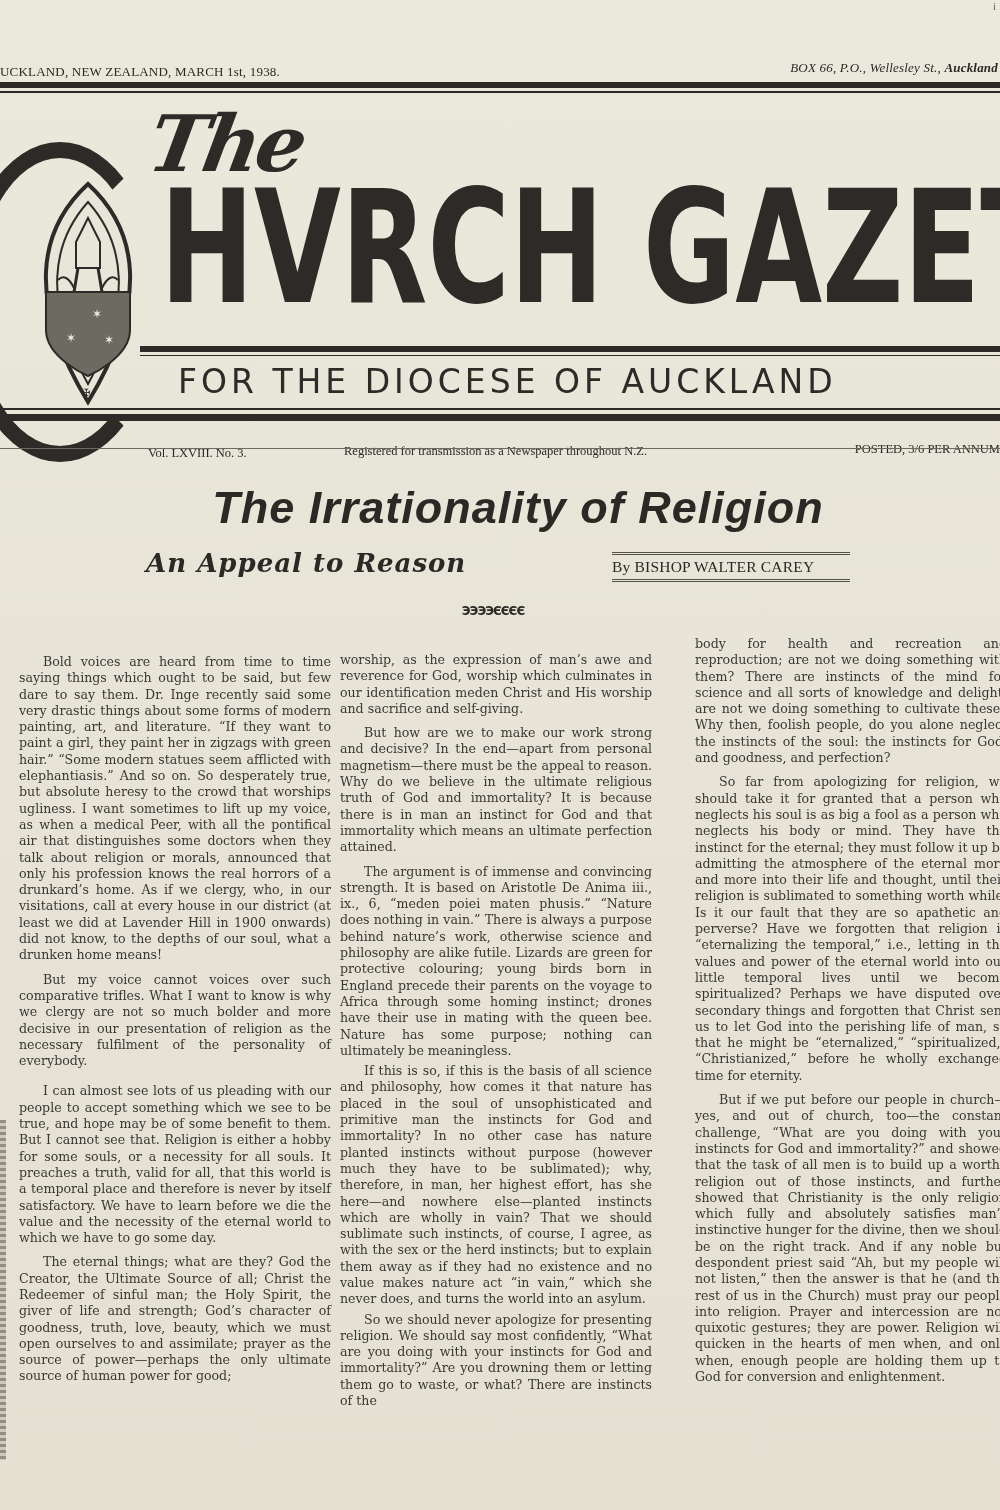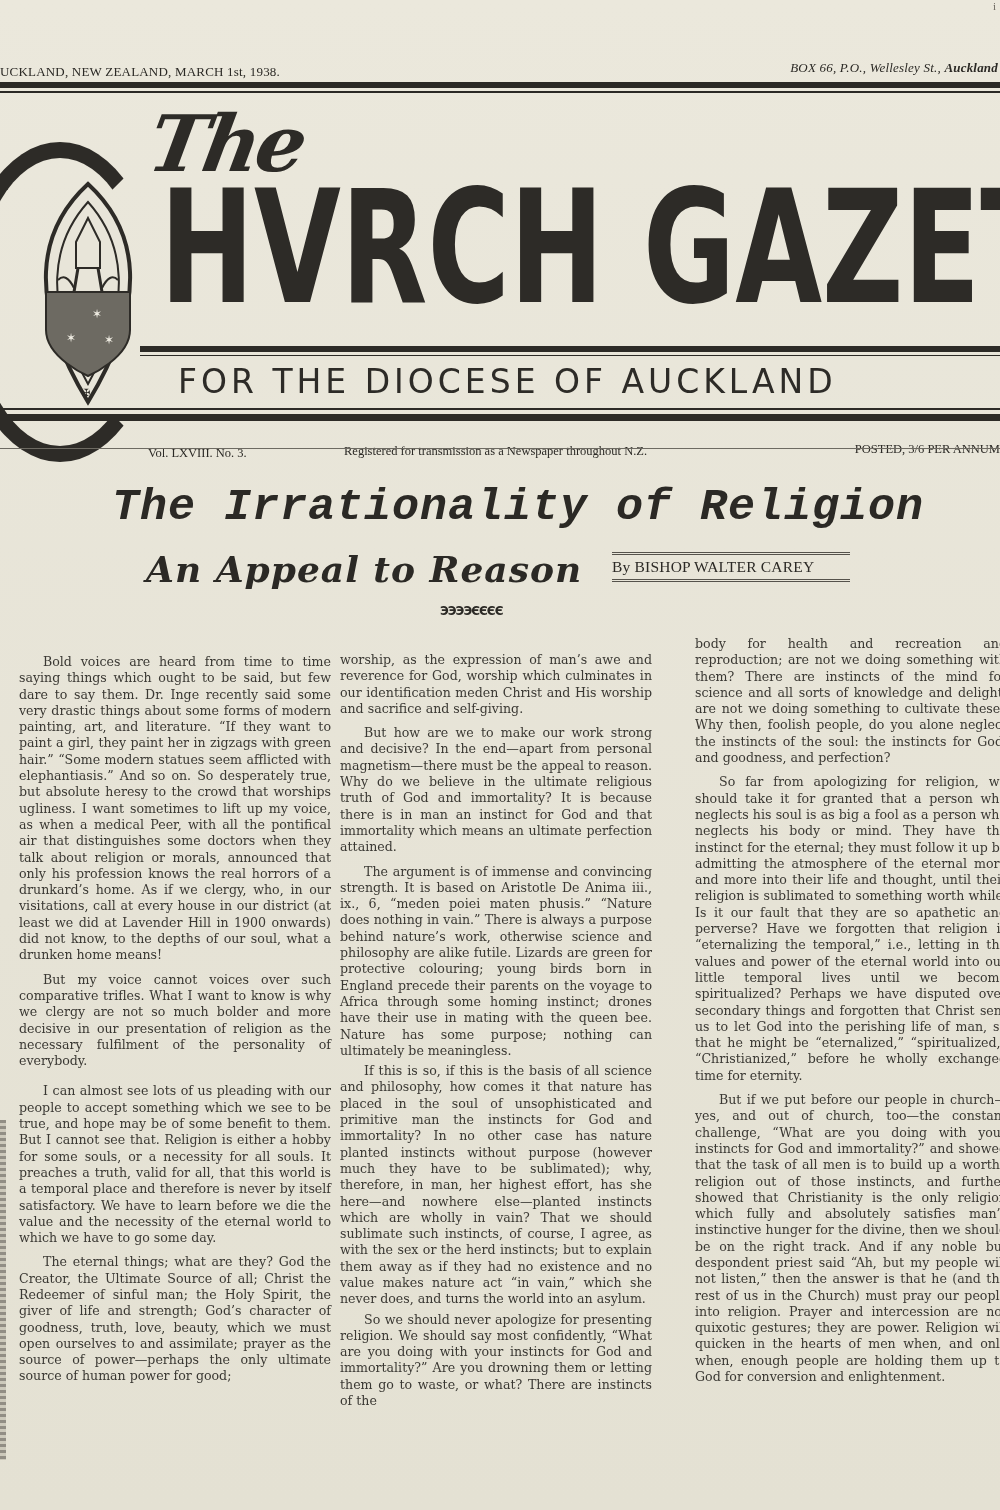--- a/index.html
+++ b/index.html
@@ -61,38 +61,38 @@
     font-family: "Liberation Serif", serif; font-size: 12.5px; margin-left: 32px;
   }
   .issue-line .vol { position: absolute; left: 116px; top: 2px; }
   .issue-line .reg { position: absolute; left: 312px; top: 0px; }
   .issue-line .price { position: absolute; right: 0px; top: -2px; }
   .issue-under { position: absolute; left: 0; right: 0; top: 448px; height: 1px; background:#6d6a62; }
 
   
   .headline {
     position: absolute; top: 482px; left: 0; right: 0; text-align: center;
-    font-family: Liberation Mono, monospace; font-style: italic; font-weight: bold;
+    font-family: Liberation Sans, sans-serif; font-style: italic; font-weight: bold;
     font-size: 45px; letter-spacing: 1px; color: #2b2925; padding-left: 36px;
   }
   .subhead {
     position: absolute; top: 548px; left: 146px;
     font-family: "DejaVu Serif", serif; font-style: italic; font-weight: bold;
-    font-size: 36px; letter-spacing: 1px; color: #2b2925;
+    font-size: 26px; letter-spacing: 1px; color: #2b2925;
   }
   .byline {
     position: absolute; top: 552px; left: 612px; width: 238px;
     font-family: "Liberation Serif", serif; font-size: 15.5px; letter-spacing: 0.2px;
     border-top: 3px double #55524b; border-bottom: 3px double #55524b;
     padding: 3px 0 3px 0;
   }
   .ornament {
     position: absolute; top: 604px; left: 440px; width: 106px; height: 14px;
     font-family: "DejaVu Sans", sans-serif; font-size: 12px; letter-spacing: -1px;
-    font-weight: bold; color: #2b2925; text-align: left; line-height: 14px;
+    font-weight: bold; color: #2b2925; text-align: center; line-height: 14px;
   }
 
   
   .col {
     position: absolute; top: 654px; width: 312px;
     font-family: "DejaVu Serif", serif; font-size: 12.6px; line-height: 16.3px;
     color: #3a3833; text-align: justify; hyphens: manual;
   }
   .col p { margin: 0 0 8px 0; text-indent: 24px; }
   .col p.cont { text-indent: 0; }

